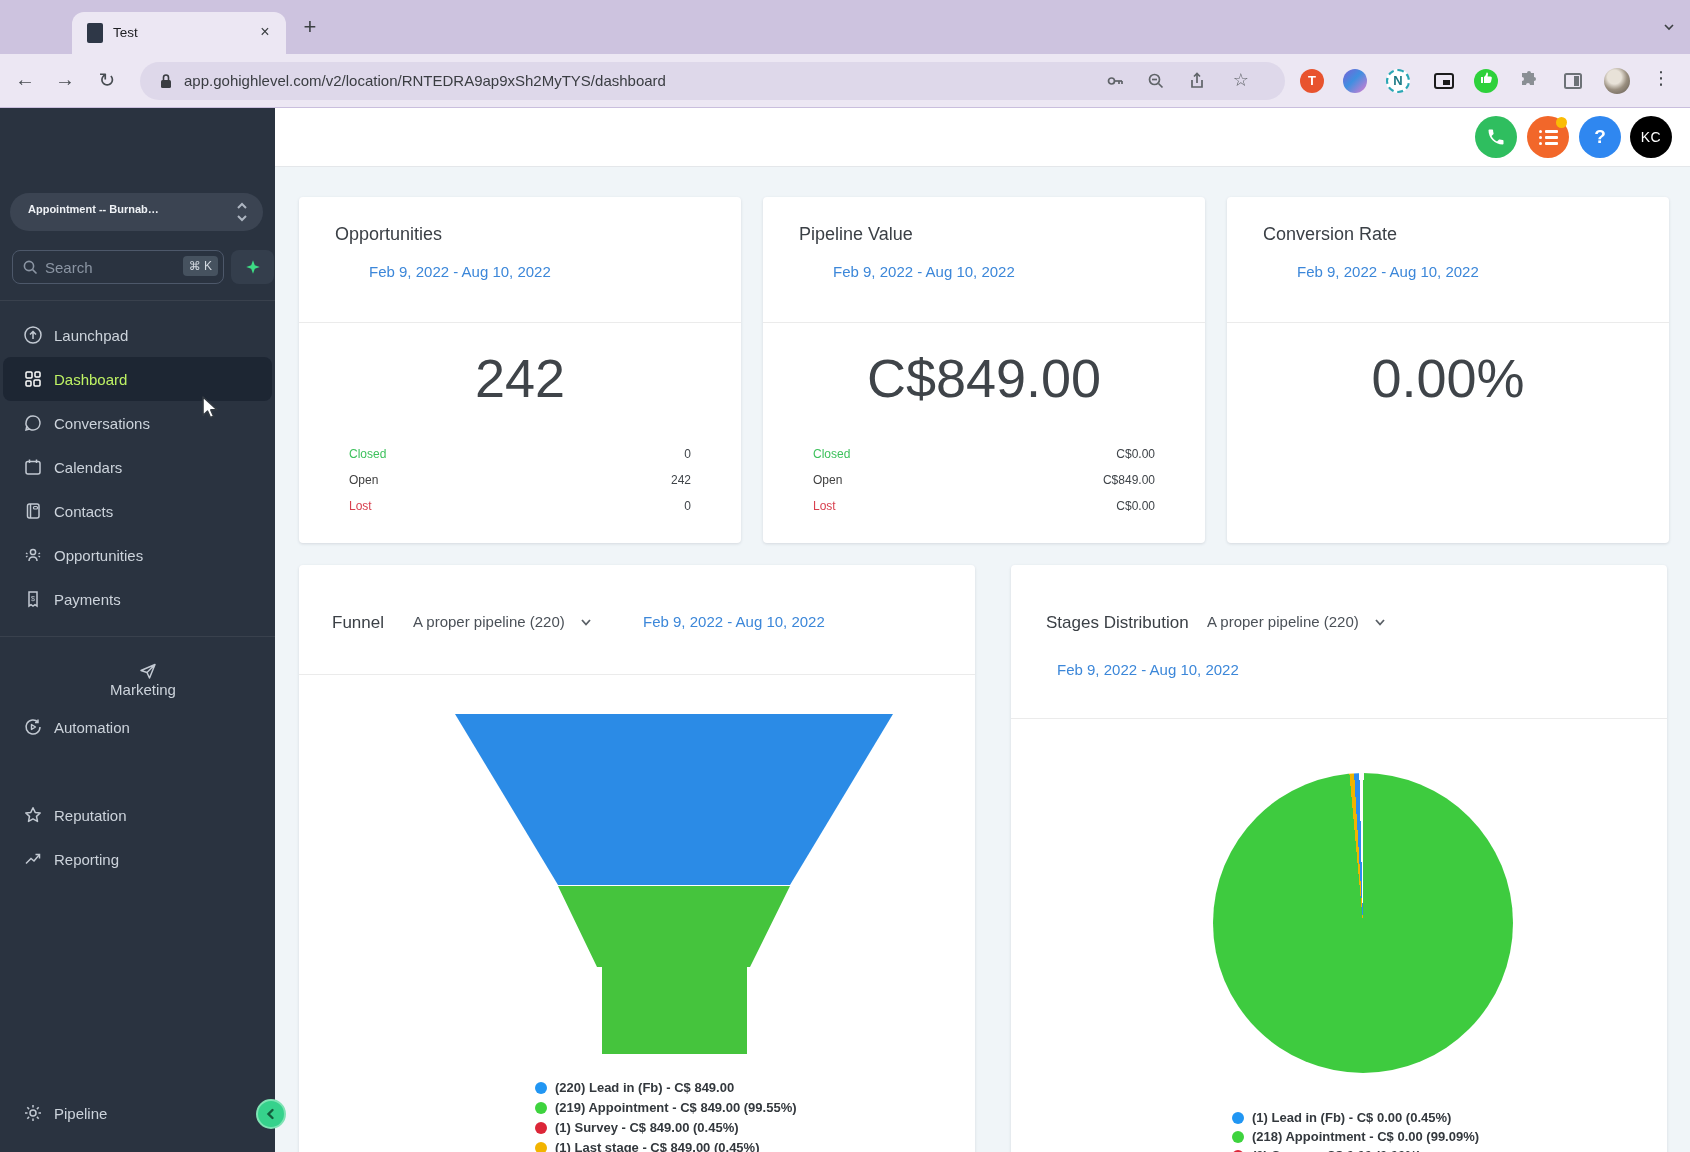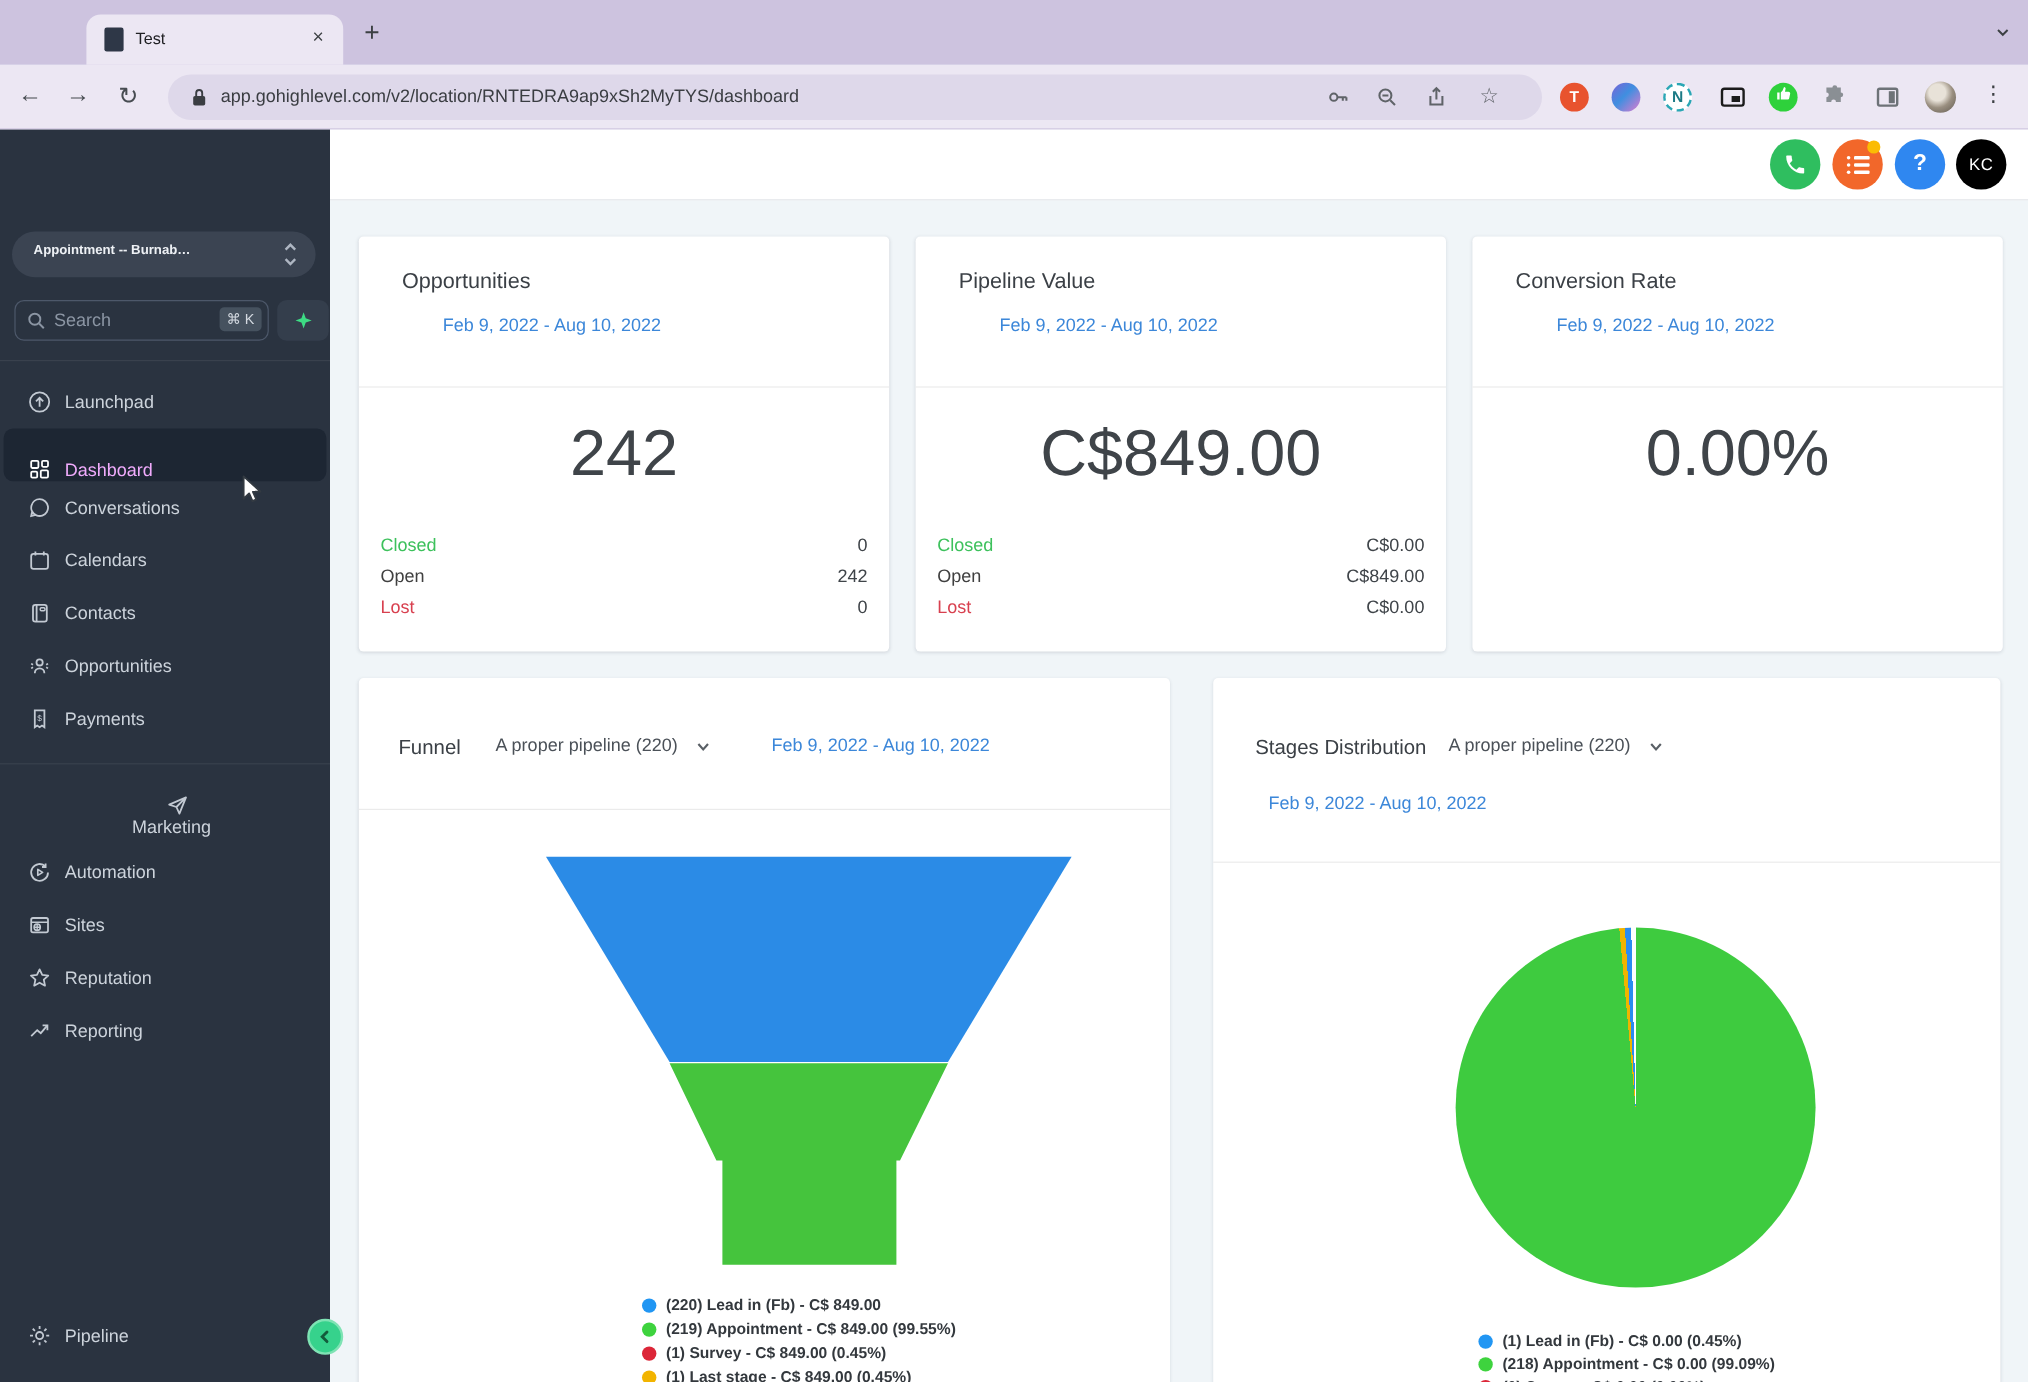--- a/index.html
+++ b/index.html
@@ -45,21 +45,21 @@
   .search-kbd { position:absolute; right:5px; top:5px; background:#46525f; color:#d3d9e0; border-radius:4px;
                 font-size:12px; padding:3px 6px; }
   .sparkle-btn { position:absolute; left:231px; top:142px; width:43px; height:34px; background:#343e4c; border-radius:8px;
                  display:flex; align-items:center; justify-content:center; }
   .side-sep { position:absolute; left:0; width:275px; height:1px; background:rgba(255,255,255,0.07); }
 
   .menu-item { position:absolute; left:3px; width:269px; height:44px; border-radius:8px; display:flex;
                align-items:center; color:#ccd3db; font-size:15px; }
   .menu-item .mi-icon { width:20px; height:20px; margin-left:20px; flex:none; }
   .menu-item .mi-label { margin-left:11px; }
-  .menu-item.active { background:#1d2633; color:#f0abfc;align-items:flex-end; }
+  .menu-item.active { background:#1d2633; color:#bef264; }
 
   .collapse-btn { position:absolute; left:256px; top:991px; width:30px; height:30px; border-radius:50%;
                   background:#36d28c; border:2px solid #7fe3b4; display:flex; align-items:center; justify-content:center; }
 
   
   .main-topbar { position:absolute; left:275px; top:108px; width:1415px; height:59px; background:#ffffff;
                  border-bottom:1px solid #e4e7ea; }
   .round-btn { position:absolute; top:8px; width:42px; height:42px; border-radius:50%; display:flex;
                align-items:center; justify-content:center; color:#fff; }
   .round-btn.help { font-size:19px; font-weight:bold; }
@@ -72,22 +72,22 @@
 
   
   .card { position:absolute; background:#fff; border-radius:4px; box-shadow:0 1px 3px rgba(50,60,80,0.14); }
   .stat-card { top:197px; width:442px; height:346px; }
   .card-title { position:absolute; left:36px; top:27px; font-size:18px; font-weight:500; color:#3b4046; }
   .card-date { position:absolute; left:70px; top:66px; font-size:15px; color:#3c87d9; }
   .card-divider { position:absolute; left:0; right:0; height:1px; background:#ebebeb; }
   .stat-card .card-divider { top:125px; }
   .card-value { position:absolute; left:0; top:150px; width:100%; text-align:center; font-size:54px; color:#3f4449; }
   .stat-rows { position:absolute; left:0; top:244px; width:100%; }
-  .stat-row { display:flex; justify-content:space-between; padding:0 18px; height:26px; align-items:center;
-              font-size:15px; }
+  .stat-row { display:flex; justify-content:space-between; padding:0 50px; height:26px; align-items:center;
+              font-size:12px; }
   .stat-row .rv { color:#3f4449; }
   .lbl-closed { color:#3dc15c; } .lbl-open { color:#404040;text-align:center; } .lbl-lost { color:#d8404f; }
 
   
   .funnel-card { left:299px; top:565px; width:676px; height:650px; }
   .stages-card { left:1011px; top:565px; width:656px; height:650px; }
   .panel-title { position:absolute; top:48px; font-size:17px; font-weight:500; color:#3b4046;text-align:right; }
   .pipeline-select { position:absolute; top:48px; font-size:15px; color:#4b5158; display:flex; align-items:center; gap:14px; }
   .panel-date { position:absolute; font-size:15px; color:#3c87d9; }
   .legend { position:absolute; display:flex; flex-direction:column; gap:5px; }
@@ -276,30 +276,20 @@
         <path d="M3 9.5 L17 3.5 L11.5 17 L9 11.5 Z M9 11.5 L17 3.5" fill="none" stroke="#c2c9d2" stroke-width="1.5" stroke-linejoin="round"></path>
       </svg>
     <span class="mi-label">Marketing</span>
   </div>
   <div class="menu-item" style="top:597px;">
     <svg class="mi-icon" viewBox="0 0 20 20">
         <path d="M17 10 a7 7 0 1 1 -2-4.9 M15 2.5 v3 h-3" fill="none" stroke="#c2c9d2" stroke-width="1.5"></path>
         <path d="M8.5 7.5 L12.5 10 L8.5 12.5 Z" fill="none" stroke="#c2c9d2" stroke-width="1.4" stroke-linejoin="round"></path>
       </svg>
     <span class="mi-label">Automation</span>
-  </div>
-  <div class="menu-item" style="top:641px;">
-    <svg class="mi-icon" viewBox="0 0 20 20">
-        <rect x="3" y="4" width="14" height="12" rx="1.5" fill="none" stroke="#c2c9d2" stroke-width="1.5"></rect>
-        <line x1="3" y1="7.5" x2="17" y2="7.5" stroke="#c2c9d2" stroke-width="1.3"></line>
-        <circle cx="8" cy="11.7" r="2.6" fill="none" stroke="#c2c9d2" stroke-width="1.3"></circle>
-        <line x1="5.4" y1="11.7" x2="10.6" y2="11.7" stroke="#c2c9d2" stroke-width="1.1"></line>
-        <line x1="8" y1="9.1" x2="8" y2="14.3" stroke="#c2c9d2" stroke-width="1.1"></line>
-      </svg>
-    <span class="mi-label">Sites</span>
   </div>
   <div class="menu-item" style="top:685px;">
     <svg class="mi-icon" viewBox="0 0 20 20">
         <path d="M10 2.8 L12.2 7.4 L17.2 8 L13.5 11.4 L14.5 16.4 L10 13.9 L5.5 16.4 L6.5 11.4 L2.8 8 L7.8 7.4 Z" fill="none" stroke="#c2c9d2" stroke-width="1.5" stroke-linejoin="round"></path>
       </svg>
     <span class="mi-label">Reputation</span>
   </div>
   <div class="menu-item" style="top:729px;">
     <svg class="mi-icon" viewBox="0 0 20 20">
         <polyline points="3,14.5 8,9.5 11,12 16.5,5.5" fill="none" stroke="#c2c9d2" stroke-width="1.5"></polyline>

